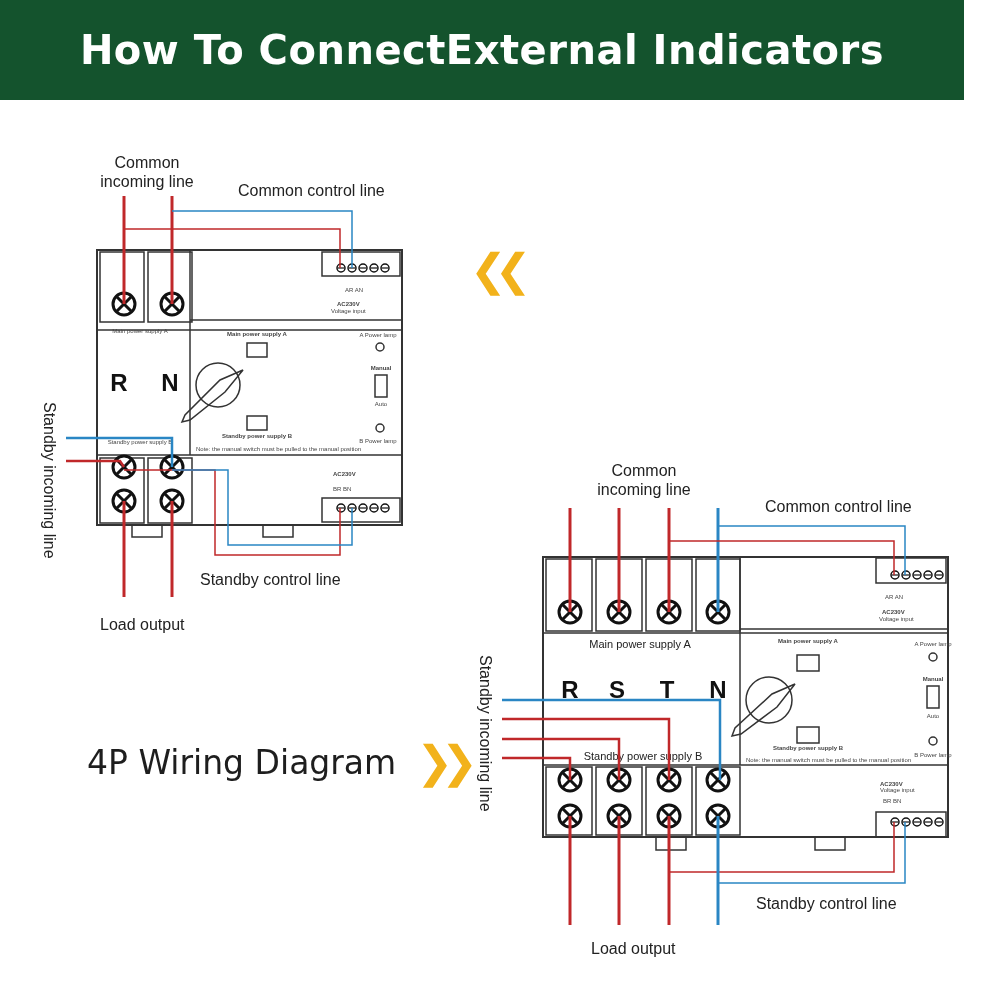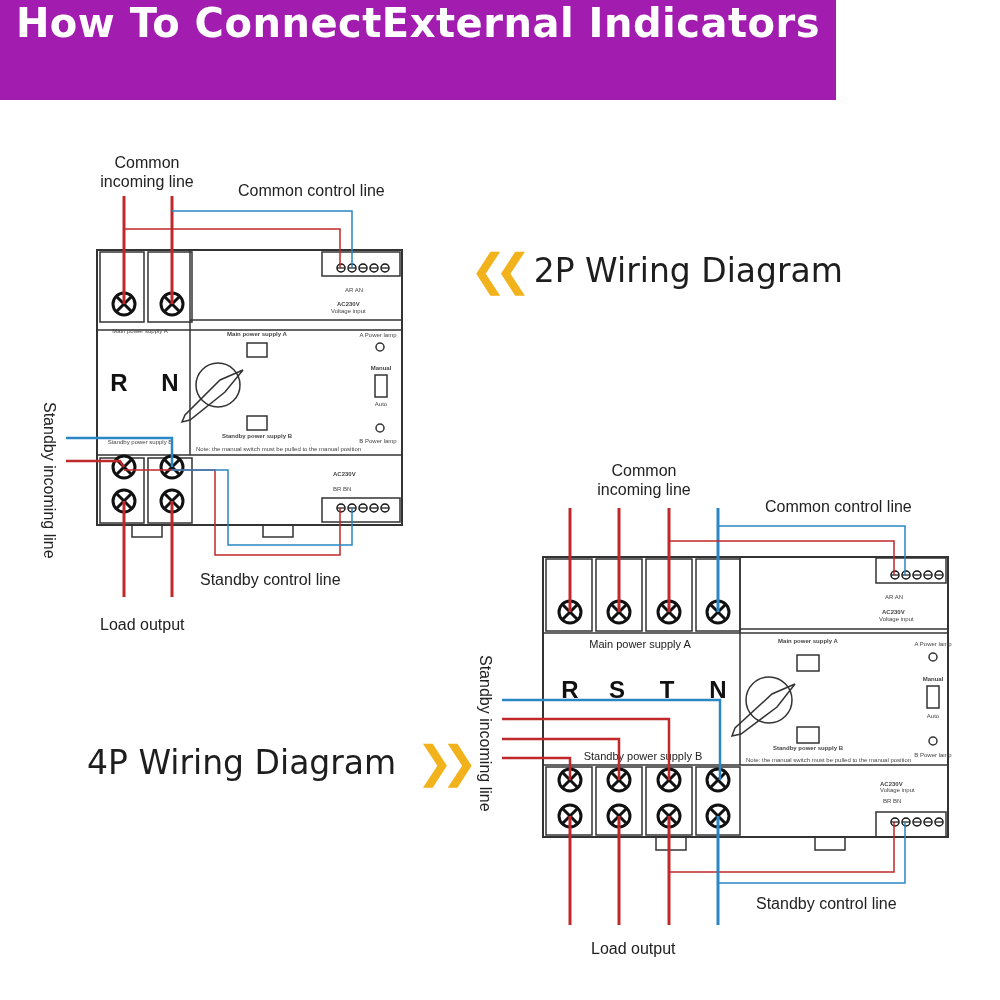--- a/index.html
+++ b/index.html
@@ -1,17 +1,17 @@
 <!DOCTYPE html>
 <html><head>
 <meta charset="utf-8">
 <style>
   html, body { margin:0; padding:0; }
   body { width:1000px; height:1000px; background:#ffffff; position:relative; overflow:hidden; font-family:"Liberation Sans", sans-serif; }
-  .banner { position:absolute; left:0; top:0; width:836px; height:100px; background:#a21caf; display:flex; justify-content:center; }
+  .banner { position:absolute; left:0; top:0; width:964px; height:100px; background:#14532d; display:flex; align-items:center; justify-content:center; }
   .banner h1 { margin:0; color:#ffffff; font-family:"DejaVu Sans", sans-serif; font-weight:bold; font-size:40px; letter-spacing:0.5px; }
   .heading { position:absolute; display:flex; align-items:center; font-family:"DejaVu Sans", sans-serif; font-size:33px; color:#1e1e1e; }
   .heading .chev { color:#f2b21b; font-weight:bold; font-size:44px; letter-spacing:-12px; margin:0 14px 0 0; line-height:1; }
   .heading.right .chev { margin:0 0 0 20px; }
   svg { position:absolute; left:0; top:0; }
   .lbl { font-family:"Liberation Sans", sans-serif; fill:#222; }
   .tiny { font-family:"Liberation Sans", sans-serif; fill:#444; font-size:6px; }
   .box { fill:#fff; stroke:#333; stroke-width:2; }
   .thin { fill:none; stroke:#333; stroke-width:1.5; }
   .red { stroke:#c0282a; fill:none; }
@@ -19,21 +19,20 @@
 </style>
 </head>
 <body>
 
 <div class="banner">
   <h1>How To ConnectExternal Indicators</h1>
 </div>
 
 <div class="heading" style="left:470px; top:248px;">
   <span class="chev">❮❮</span>
-  <span>2P Wiring Diagram</span>
 </div>
 
 <div class="heading right" style="left:40px; top:740px;margin-left:47px;">
   <span>4P Wiring Diagram</span>
   <span class="chev">❯❯</span>
 </div>
 
 <svg width="1000" height="1000" viewBox="0 0 1000 1000">
   <defs>
     <g id="screw">

